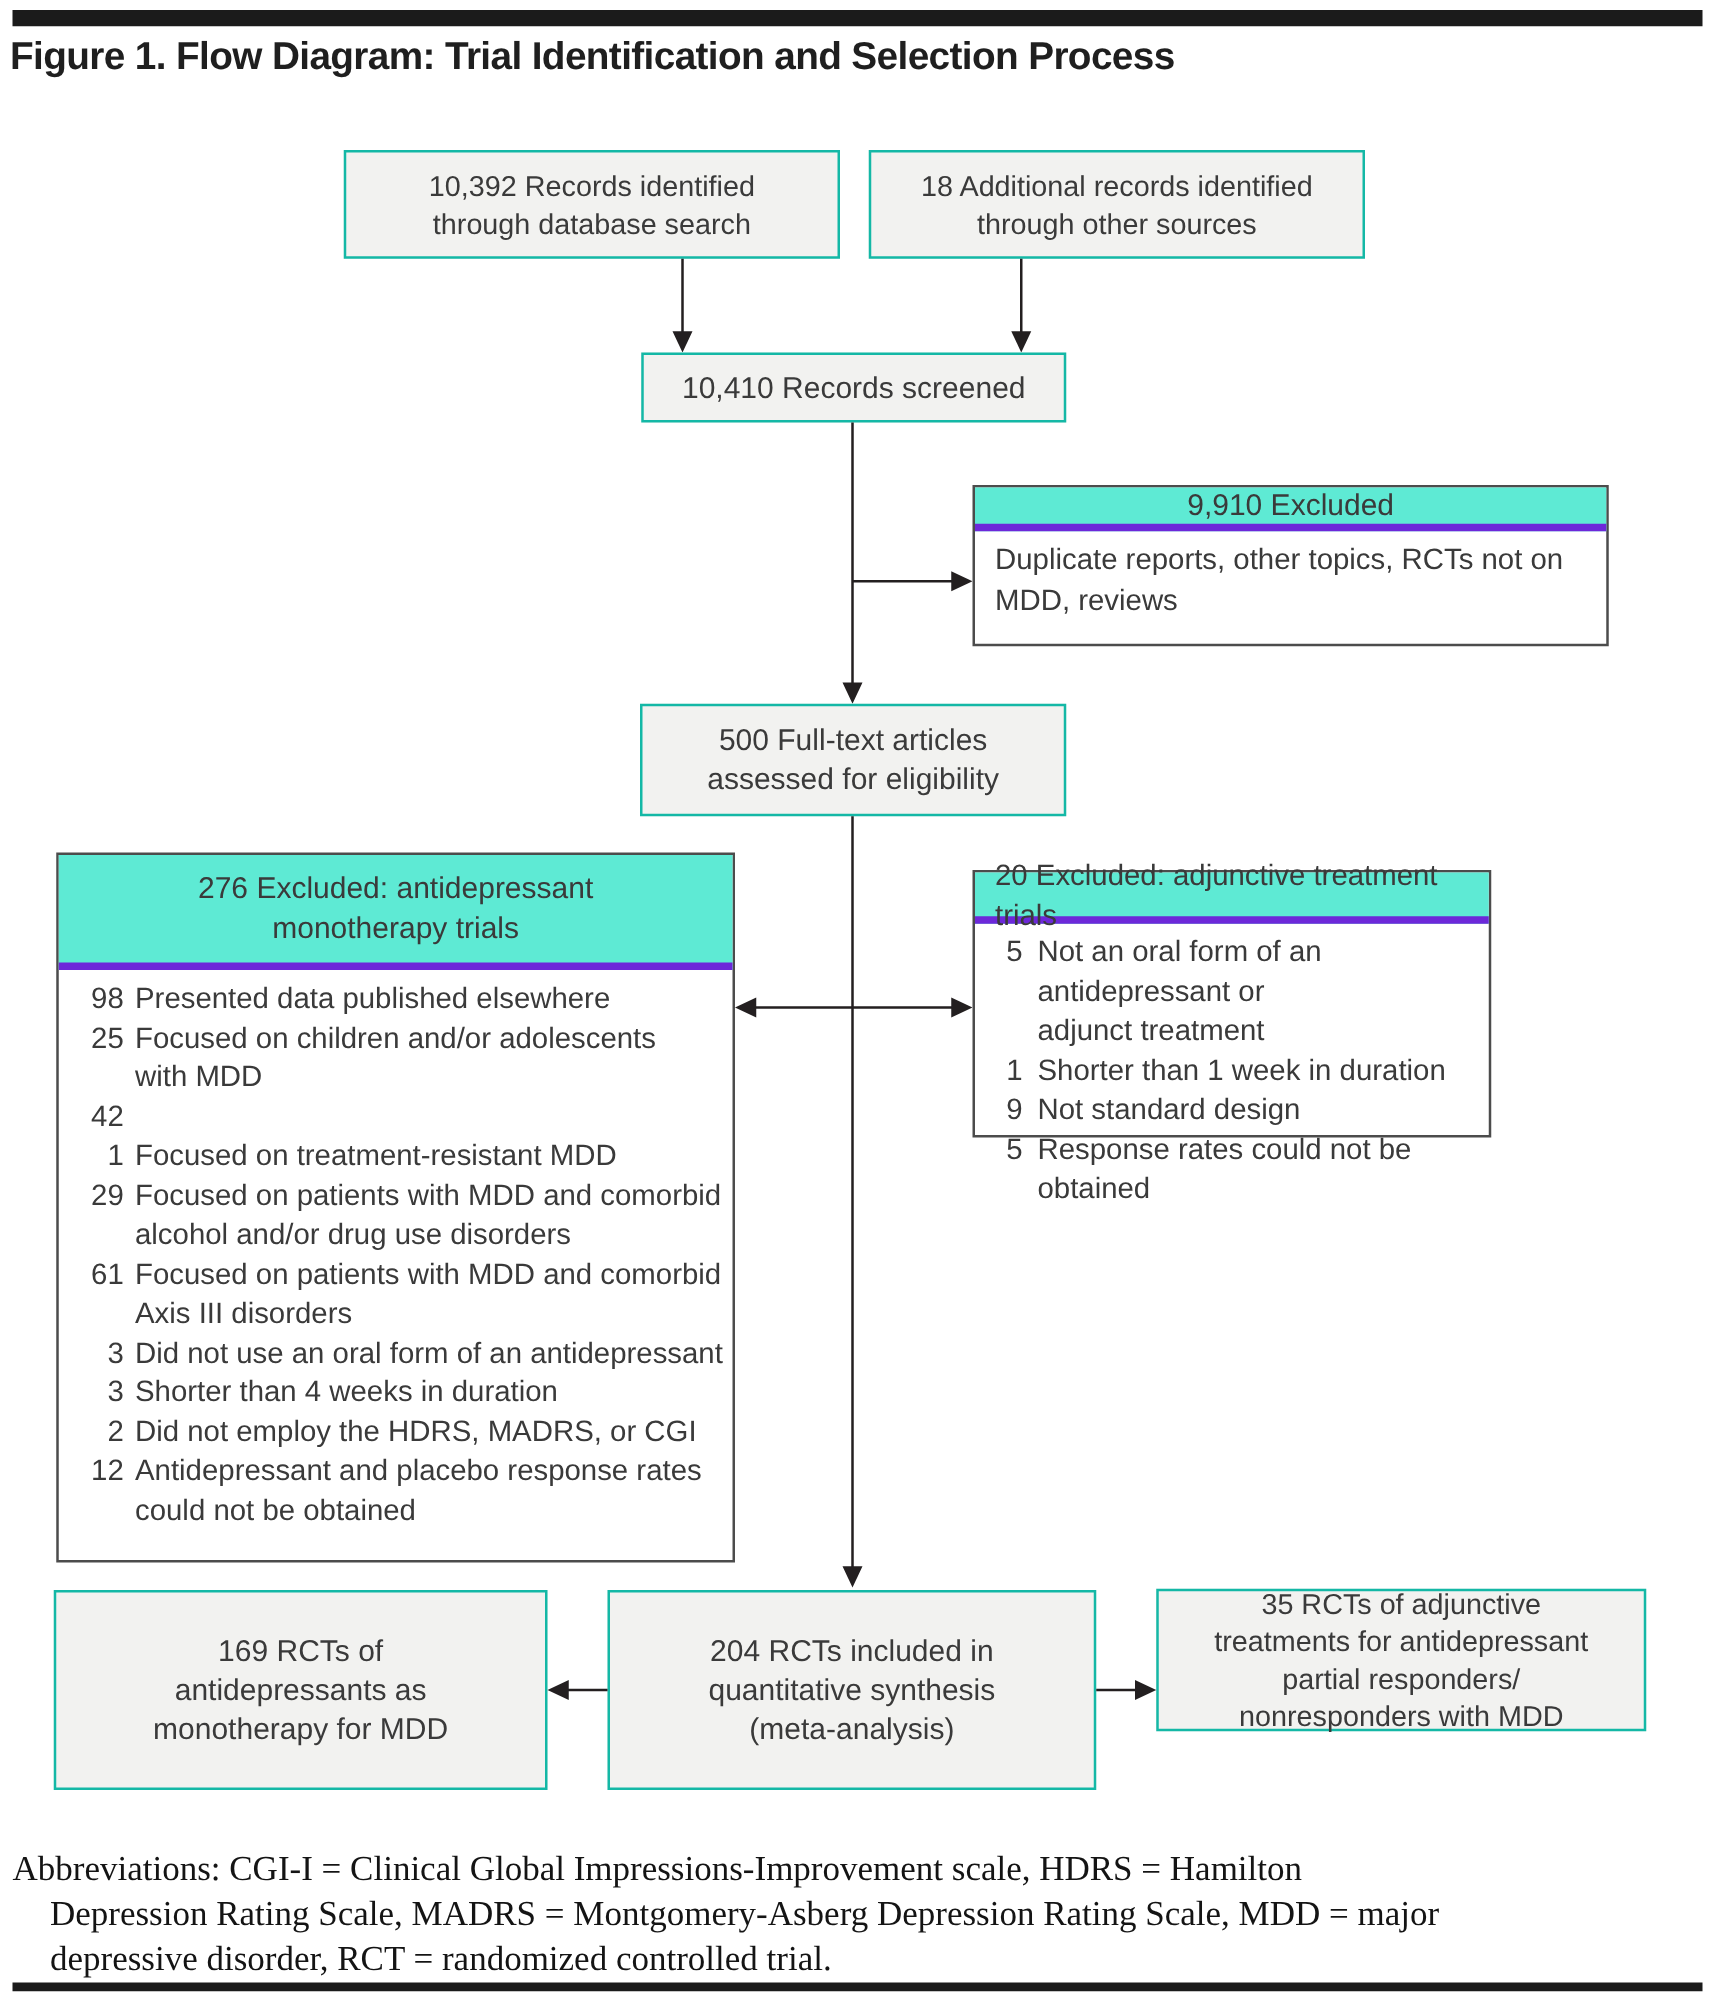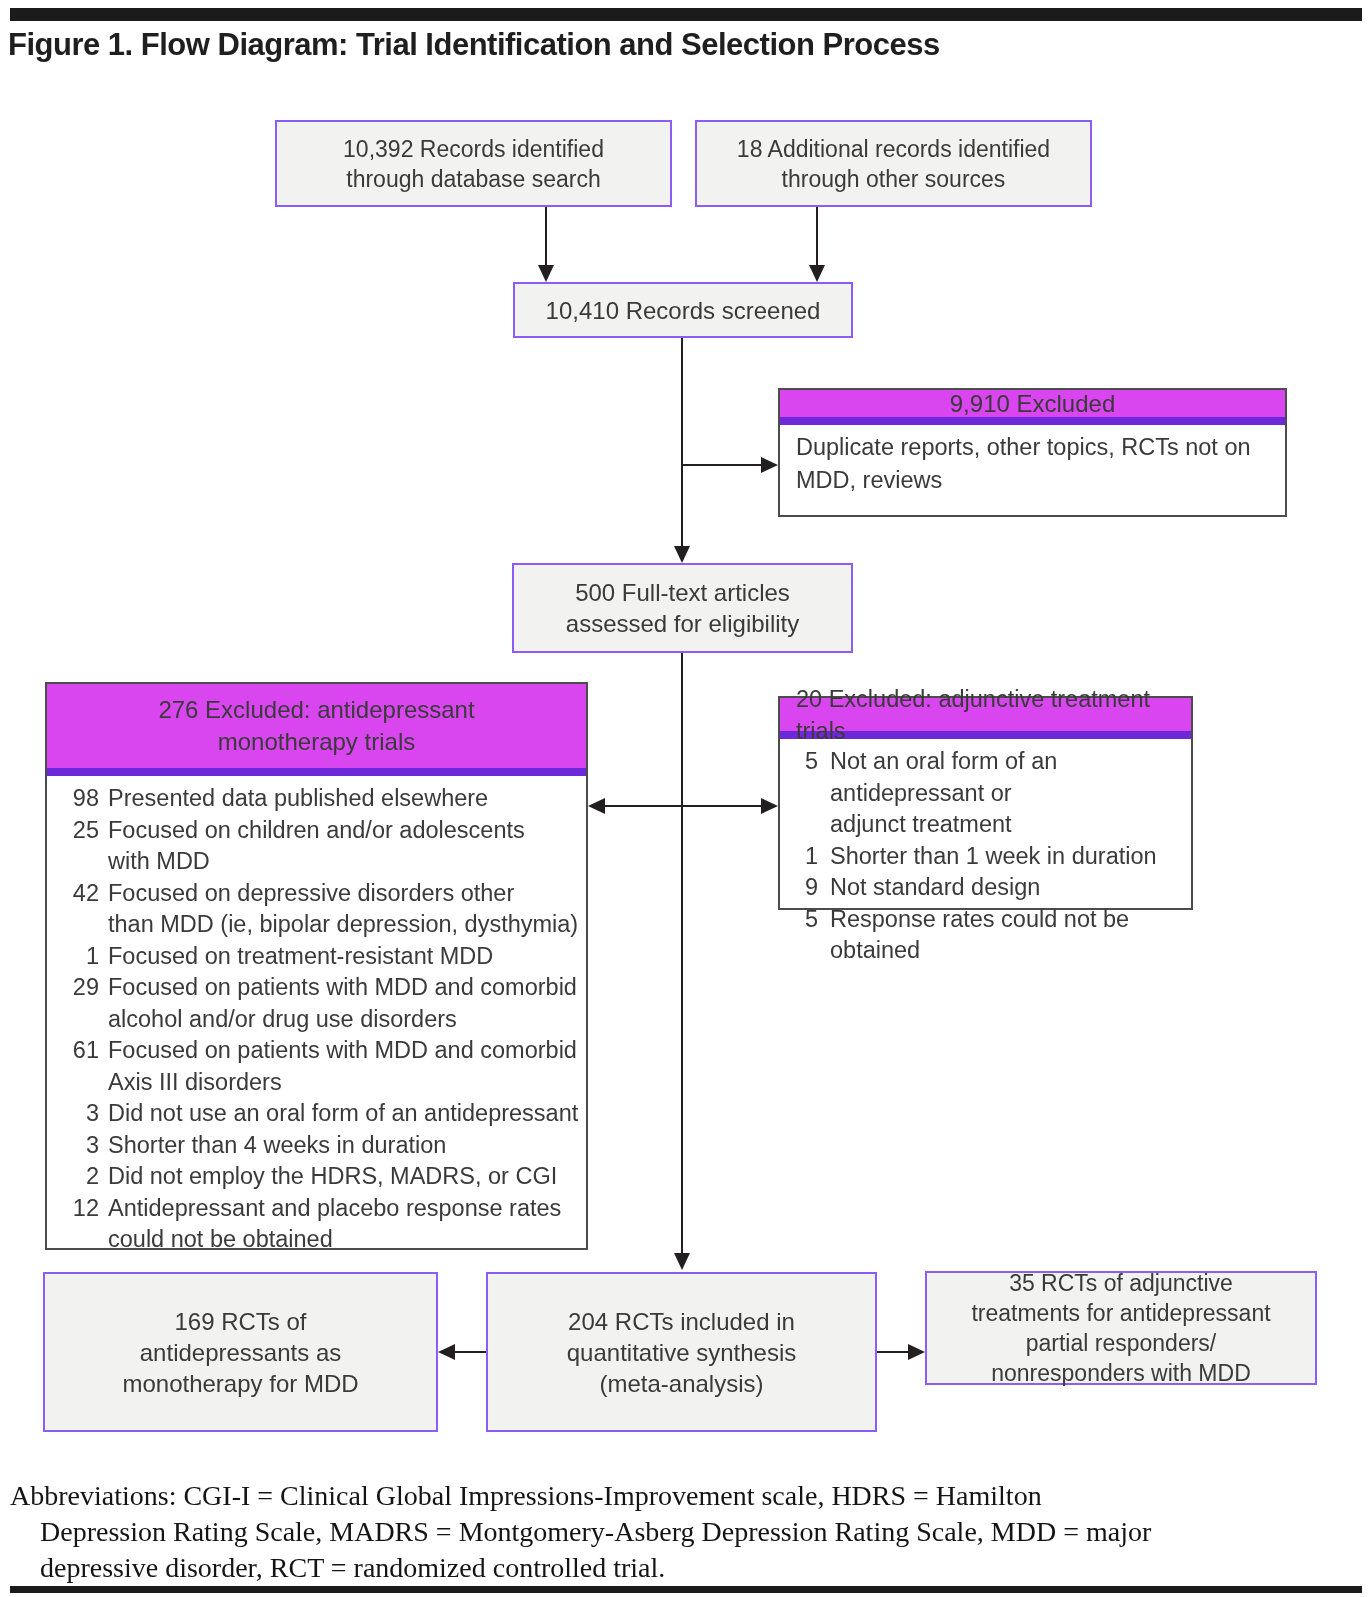--- a/index.html
+++ b/index.html
@@ -9,31 +9,31 @@
   }
   .rule{position:absolute;background:#1b1b1b;}
   .rule.top{left:10px;top:8px;width:1352px;height:13px;}
   .rule.bottom{left:10px;top:1586px;width:1352px;height:7px;}
   .title{
     position:absolute;left:8px;top:27px;width:1340px;margin:0;
     font-size:31px;font-weight:bold;letter-spacing:-0.5px;color:#1f1f1f;
   }
   
   .fbox{
-    position:absolute;background:#f2f2f0;border:2px solid #8b5cf6;box-sizing:border-box;
+    position:absolute;background:#f2f2f0;border:2px solid #14b8a6;box-sizing:border-box;
     display:flex;align-items:center;justify-content:center;text-align:center;
     font-size:24px;line-height:31px;white-space:pre-line;padding:2px 4px;
   }
   .fbox.tight{font-size:23px;line-height:30px;}
   
   .cbox{
     position:absolute;background:#ffffff;border:2px solid #4c4c4c;box-sizing:border-box;
   }
   .cbox .hdr{
-    background:#d946ef;border-bottom:8px solid #6d28d9;box-sizing:border-box;
+    background:#5eead4;border-bottom:6px solid #6d28d9;box-sizing:border-box;
     display:flex;align-items:center;justify-content:center;text-align:center;
     font-size:24px;line-height:32px;white-space:pre-line;
   }
   .cbox .hdr.left{justify-content:flex-start;text-align:left;padding-left:16px;font-size:23.5px;}
   .cbox .bodytxt{
     padding:12px 16px 0 16px;font-size:23.5px;line-height:33px;white-space:pre-line;text-align:left;
   }
   .xlist{
     list-style:none;margin:0;padding:7px 2px 0 6px;
   }
@@ -108,22 +108,20 @@
           <span class="num">98</span>
           <span class="txt">Presented data published elsewhere</span>
         </li>
       <li>
           <span class="num">25</span>
           <span class="txt">Focused on children and/or adolescents
 with MDD</span>
         </li>
       <li>
           <span class="num">42</span>
-          <span class="txt">Focused on depressive disorders other
-than MDD (ie, bipolar depression, dysthymia)</span>
         </li>
       <li>
           <span class="num">1</span>
           <span class="txt">Focused on treatment-resistant MDD</span>
         </li>
       <li>
           <span class="num">29</span>
           <span class="txt">Focused on patients with MDD and comorbid
 alcohol and/or drug use disorders</span>
         </li>

